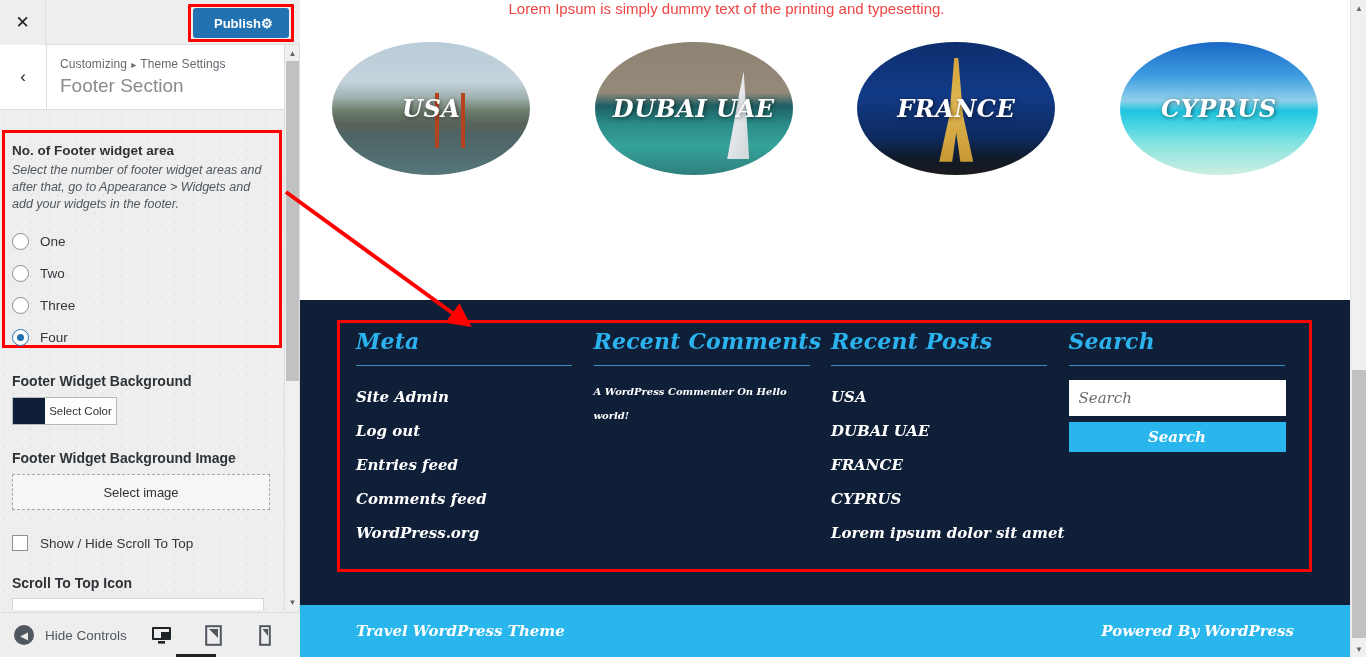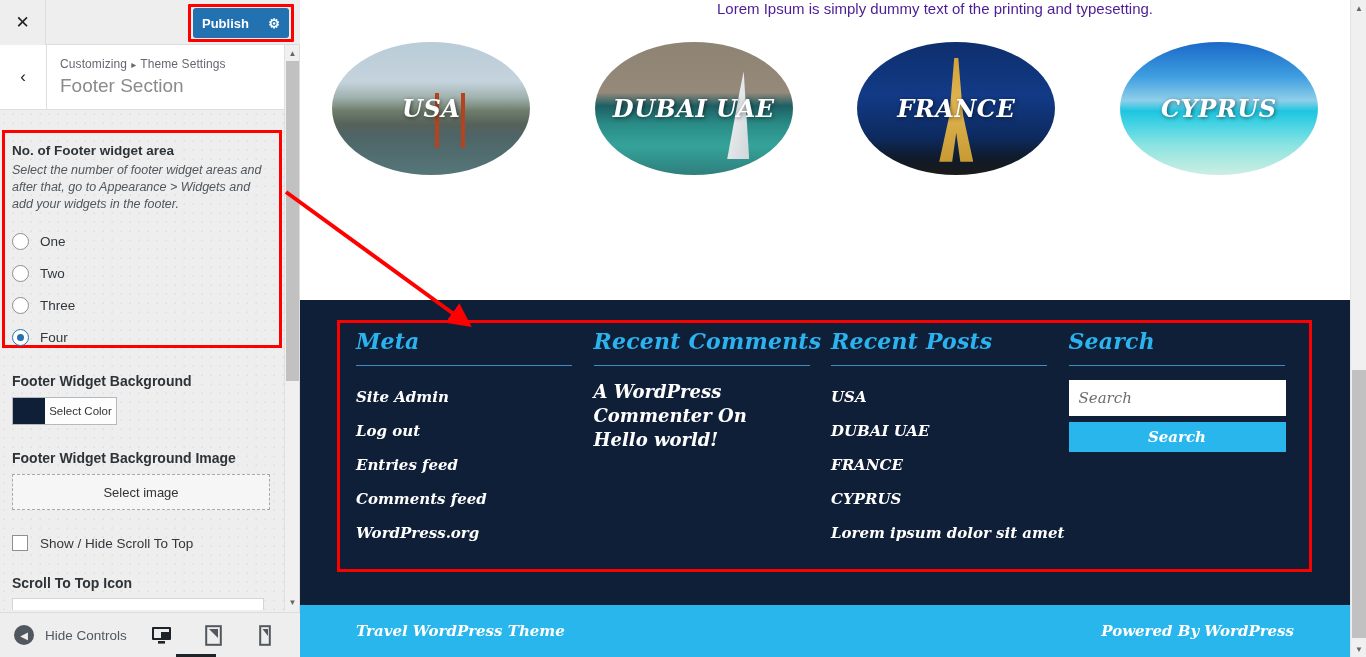--- a/index.html
+++ b/index.html
@@ -41,21 +41,21 @@
     border-radius: 1px;
     display: flex; align-items: center; justify-content: center;
   }
   .cz-publish {
     width: 96px; height: 30px;
     background: #2271b1;
     color: #ffffff;
     border-radius: 3px;
     display: flex; align-items: center;
     justify-content: space-between;
-    padding: 0 9px;
+    padding: 0 21px;
     font-size: 13px; font-weight: bold;
     cursor: pointer;
   }
   .gear { font-size: 13px; line-height: 1; }
 
   
   .cz-sectionhead {
     position: absolute; left: 0; top: 45px;
     width: 285px; height: 65px;
     background: #ffffff;
@@ -186,21 +186,21 @@
 
   
   #preview {
     position: absolute; left: 300px; top: 0;
     width: 1066px; height: 657px;
     background: #ffffff;
     overflow: hidden;
   }
   .site-tagline {
     position: absolute; left: 0; top: 0; width: 853px;
-    text-align: right; font-size: 15px; color: #4c1d95;
+    text-align: center; font-size: 15px; color: #ef4444;
   }
   .ovals {
     position: absolute; left: 0; top: 42px; width: 1050px;
     display: flex; justify-content: space-around; align-items: center;
   }
   .oval {
     position: relative;
     width: 198px; height: 133px;
     border-radius: 50%;
     overflow: hidden;
@@ -284,21 +284,21 @@
     font-style: italic; font-weight: bold;
     font-size: 15px;
     line-height: 34px;
     white-space: nowrap;
     cursor: pointer;
   }
   .fw-text {
     margin-top: 14px; color: #ffffff;
     font-family: "DejaVu Serif", serif;
     font-style: italic; font-weight: bold;
-    font-size: 18px; line-height: 24px;
+    font-size: 10px; line-height: 24px;
     width: 210px;
   }
   .fw-searchwrap { margin-top: 14px; }
   .fw-input {
     display: block;
     width: 217px; height: 36px;
     background: #ffffff; border: 1px solid #ffffff;
     padding: 0 9px;
     font-family: "DejaVu Serif", serif;
     font-style: italic; font-size: 15px; color: #555;

